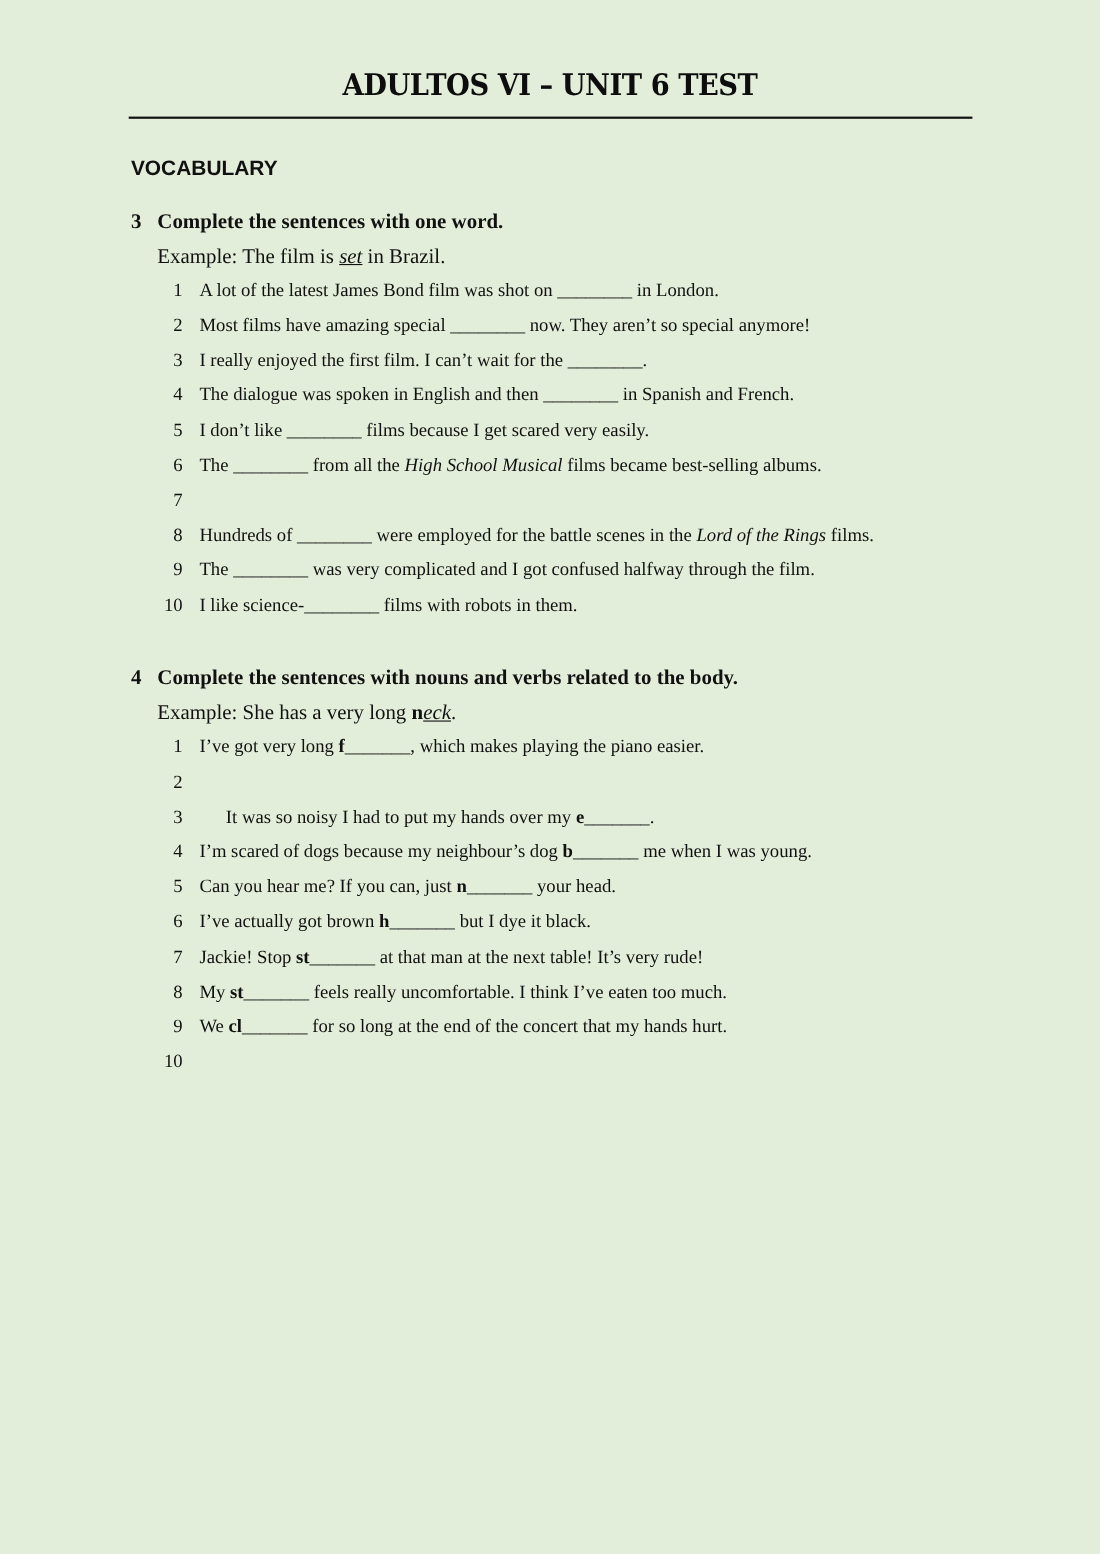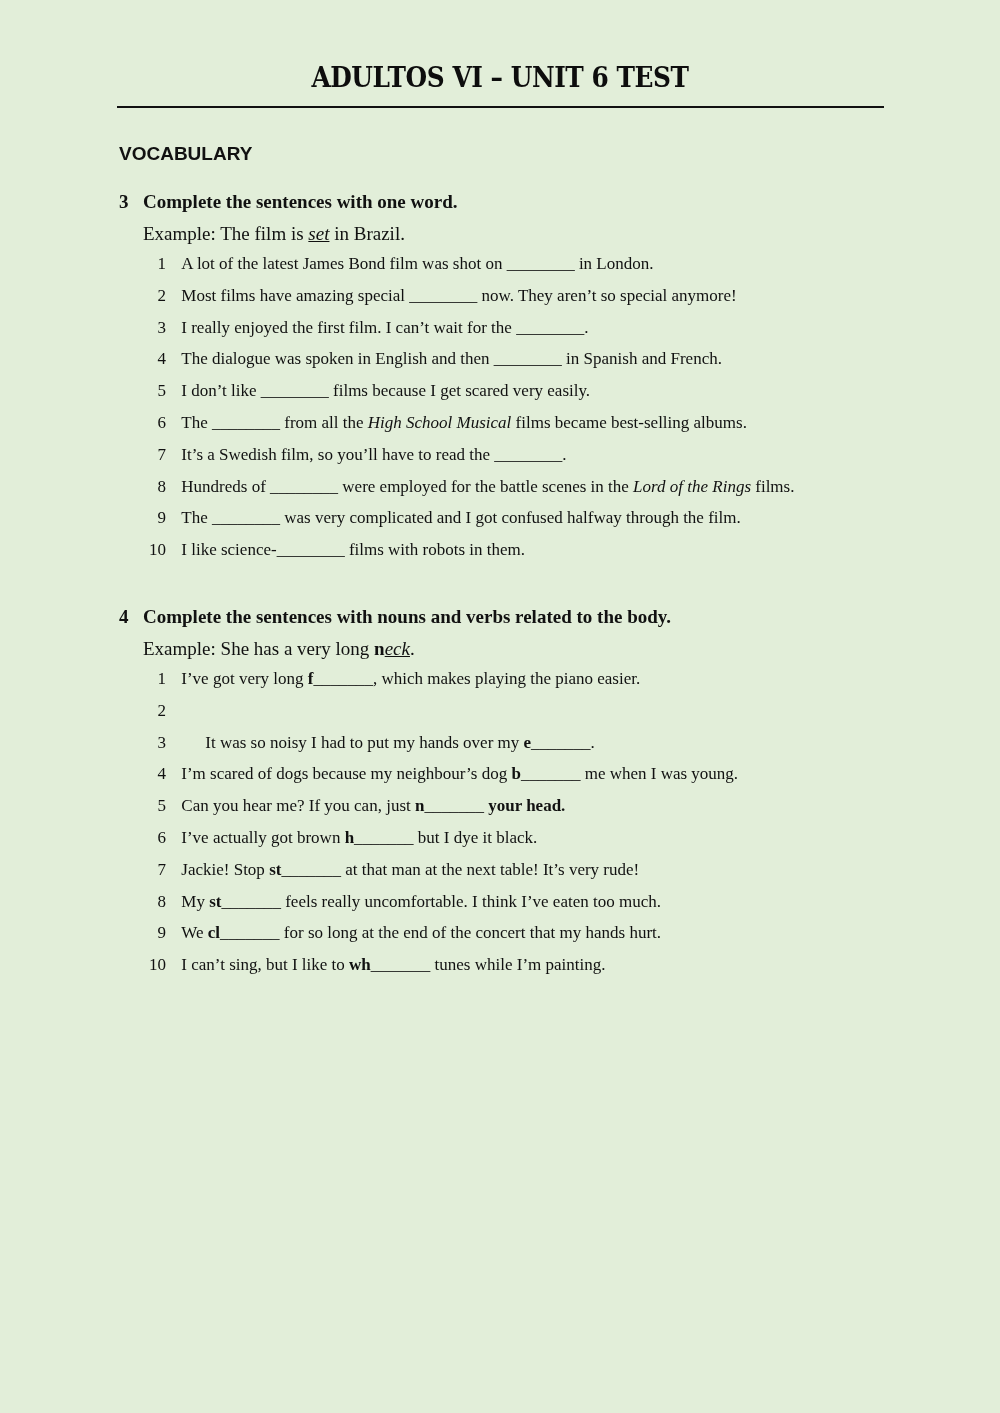--- a/index.html
+++ b/index.html
@@ -138,21 +138,20 @@
 
   <div class="item">
       <span class="item-num">6</span>
       <span style="width:0.9em;display:inline-block"></span>
       <span class="item-text"><span style="white-space: pre;">The </span><span style="white-space: pre;">________</span><span style="white-space: pre;"> from all the </span><span class="it" style="white-space: pre;">High School Musical</span><span style="white-space: pre;"> films became best-selling albums.</span></span>
     </div>
 
   <div class="item">
       <span class="item-num">7</span>
       <span style="width:0.9em;display:inline-block"></span>
-      <span class="item-text"><span style="white-space: pre;">It’s a Swedish film, so you’ll have to read the </span><span style="white-space: pre;">________</span><span style="white-space: pre;">.</span></span>
     </div>
 
   <div class="item">
       <span class="item-num">8</span>
       <span style="width:0.9em;display:inline-block"></span>
       <span class="item-text"><span style="white-space: pre;">Hundreds of </span><span style="white-space: pre;">________</span><span style="white-space: pre;"> were employed for the battle scenes in the </span><span class="it" style="white-space: pre;">Lord of the Rings</span><span style="white-space: pre;"> films.</span></span>
     </div>
 
   <div class="item">
       <span class="item-num">9</span>
@@ -194,21 +193,21 @@
 
   <div class="item">
       <span class="item-num">4</span>
       <span style="width:0.9em;display:inline-block"></span>
       <span class="item-text"><span style="white-space: pre; margin-top: 42px;">I’m scared of dogs because my neighbour’s dog </span><span class="b" style="white-space: pre;">b</span><span style="white-space: pre;">_______</span><span style="white-space: pre;"> me when I was young.</span></span>
     </div>
 
   <div class="item">
       <span class="item-num">5</span>
       <span style="width:0.9em;display:inline-block"></span>
-      <span class="item-text"><span style="white-space: pre;">Can you hear me? If you can, just </span><span class="b" style="white-space: pre;">n</span><span style="white-space: pre;">_______</span><span style="white-space: pre; font-weight: bold;"> your head.</span></span>
+      <span class="item-text"><span style="white-space: pre;">Can you hear me? If you can, just </span><span class="b" style="white-space: pre;">n</span><span style="white-space: pre;">_______</span><span style="white-space: pre;"> your head.</span></span>
     </div>
 
   <div class="item">
       <span class="item-num">6</span>
       <span style="width:0.9em;display:inline-block"></span>
       <span class="item-text"><span style="white-space: pre; margin-top: 35px;">I’ve actually got brown </span><span class="b" style="white-space: pre;">h</span><span style="white-space: pre;">_______</span><span style="white-space: pre;"> but I dye it black.</span></span>
     </div>
 
   <div class="item">
       <span class="item-num">7</span>
@@ -224,15 +223,14 @@
 
   <div class="item">
       <span class="item-num">9</span>
       <span style="width:0.9em;display:inline-block"></span>
       <span class="item-text"><span style="white-space: pre;">We </span><span class="b" style="white-space: pre; margin-top: 24px;">cl</span><span style="white-space: pre;">_______</span><span style="white-space: pre;"> for so long at the end of the concert that my hands hurt.</span></span>
     </div>
 
   <div class="item">
       <span class="item-num">10</span>
       <span style="width:0.9em;display:inline-block"></span>
-      <span class="item-text"><span style="white-space: pre;">I can’t sing, but I like to </span><span class="b" style="white-space: pre;">wh</span><span style="white-space: pre;">_______</span><span style="white-space: pre;"> tunes while I’m painting.</span></span>
     </div>
 </div>
 
 </body></html>

